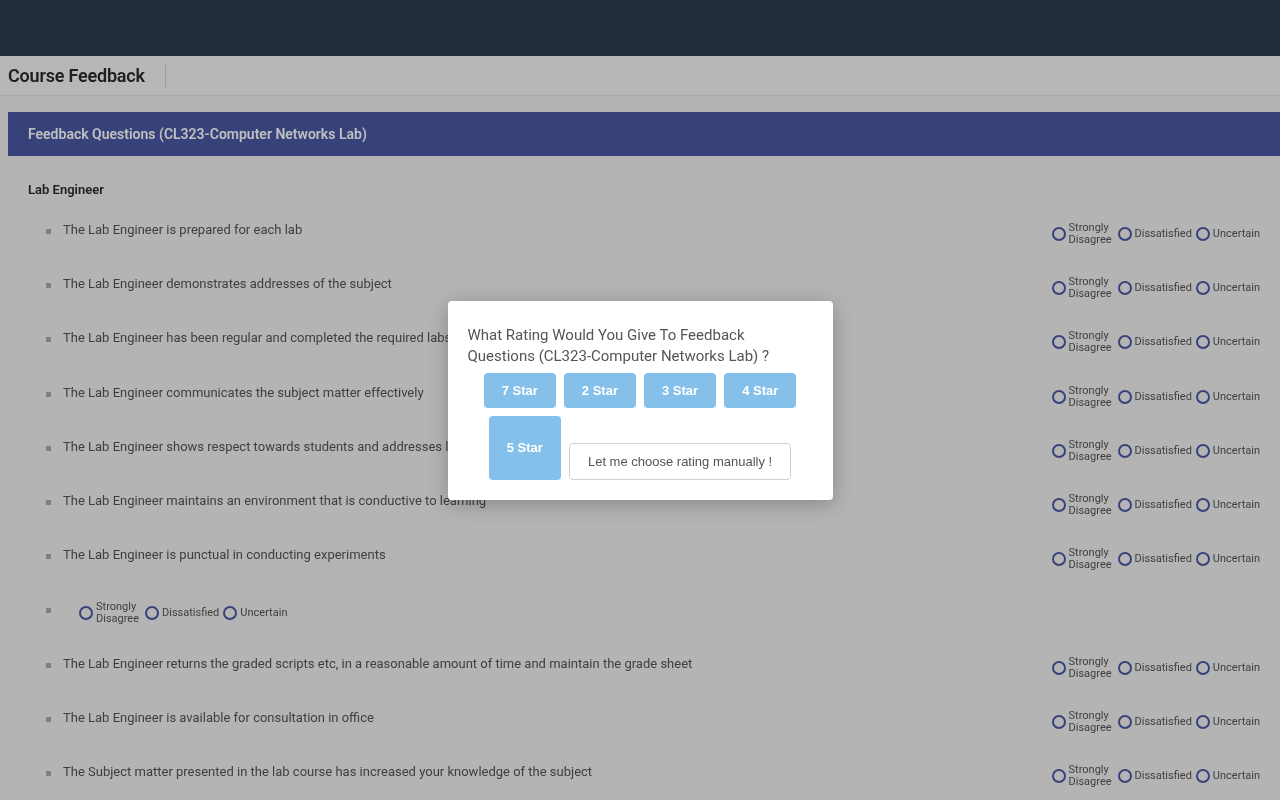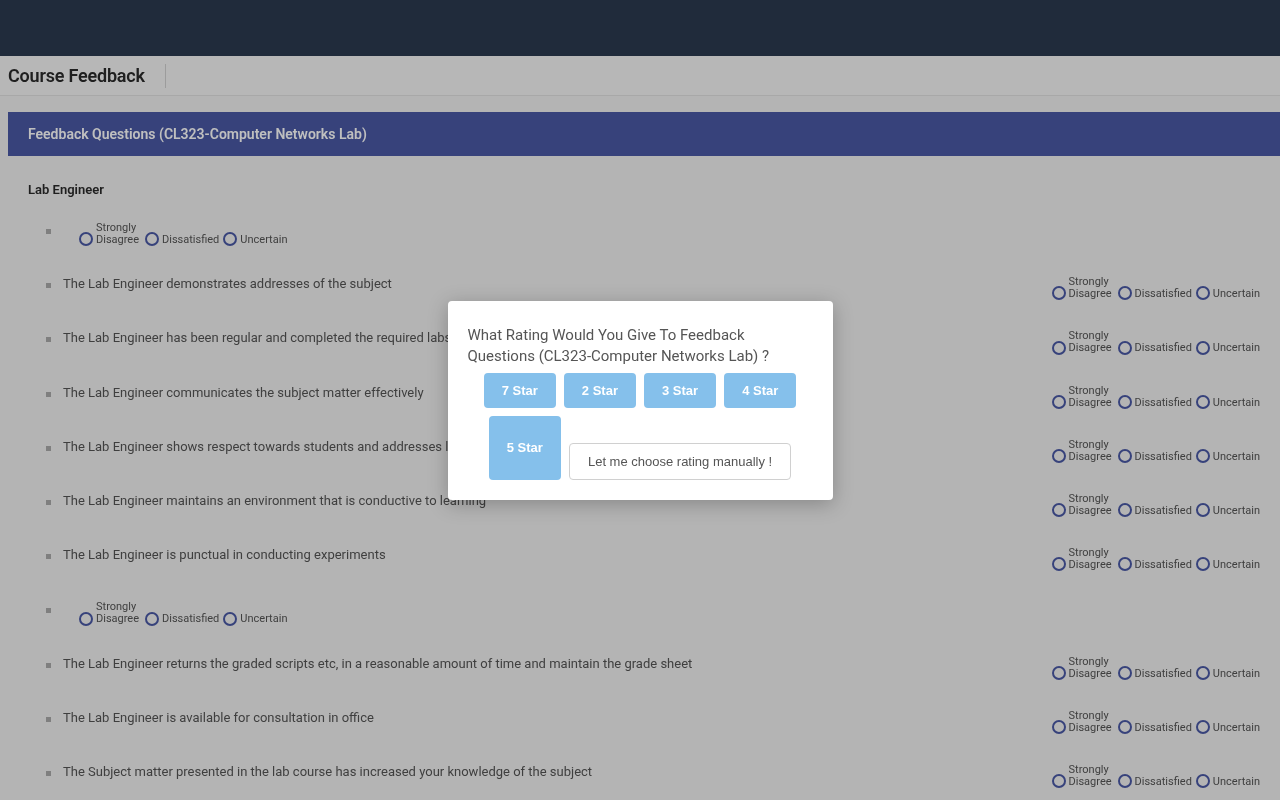--- a/index.html
+++ b/index.html
@@ -9,21 +9,21 @@
   .page-title { font-size: 18px; font-weight: 600; color: #2a2a2a; letter-spacing: -0.2px; }
   .page-title-div { width: 1px; height: 24px; background: #d0d0d0; margin-left: 20px; }
   .content-wrap { padding: 16px 0 0 8px; }
   .panel-header { background: #4a59a5; color: #fff; font-size: 14px; font-weight: 600; padding: 14px 20px; }
   .section-label { font-size: 13px; font-weight: 600; color: #2a2a2a; padding: 26px 20px 10px; }
   .questions { padding: 0 20px; }
   .qrow { display: flex; align-items: flex-start; padding: 15px 0; }
   .qbullet { width: 5px; height: 5px; background: #aaa; margin: 7px 12px 0 18px; flex: 0 0 auto; }
   .qtext { flex: 1 1 auto; font-size: 13px; color: #555; }
   .options { display: flex; flex: 0 0 auto; margin-left: 12px; }
-  .opt { display: flex; align-items: flex-end; font-size: 11px; color: #555; margin-left: 4px; }
+  .opt { display: flex; align-items: center; font-size: 11px; color: #555; margin-left: 4px; }
   .radio { width: 14px; height: 14px; border: 2.5px solid #4a59a5; border-radius: 50%; margin-right: 3px; flex: 0 0 auto; }
   .opt-label { line-height: 1.1; }
   .opt-sd .opt-label { width: 45px; }
   .opt-di .opt-label { }
   .opt-un .opt-label { }
   
   .overlay { position: absolute; inset: 0; background: rgba(0,0,0,0.25); display: flex; align-items: center; justify-content: center; }
   .modal { width: 385px; background: #fff; border-radius: 4px; padding: 24px 20px 20px; box-shadow: 0 4px 20px rgba(0,0,0,.25); }
   .modal-title { font-size: 15px; color: #555; margin-bottom: 6px; line-height: 1.4; }
   .btn-row { display: flex; flex-wrap: wrap; justify-content: center; gap: 8px; }
@@ -39,20 +39,21 @@
   <span class="page-title">Course Feedback</span>
   <span class="page-title-div"></span>
 </div>
 
 <div class="content-wrap">
   <div class="panel-header">Feedback Questions (CL323-Computer Networks Lab)</div>
   <div class="section-label">Lab Engineer</div>
   <div class="questions" id="questions">
       <div class="qrow">
         <div class="qbullet"></div>
+        <div class="qtext">The Lab Engineer is prepared for each lab</div>
         <div class="options">
           <label class="opt opt-sd">
             <span class="radio"></span>
             <span class="opt-label">Strongly Disagree</span>
           </label>
           <label class="opt opt-di">
             <span class="radio"></span>
             <span class="opt-label">Dissatisfied</span>
           </label>
           <label class="opt opt-un">

